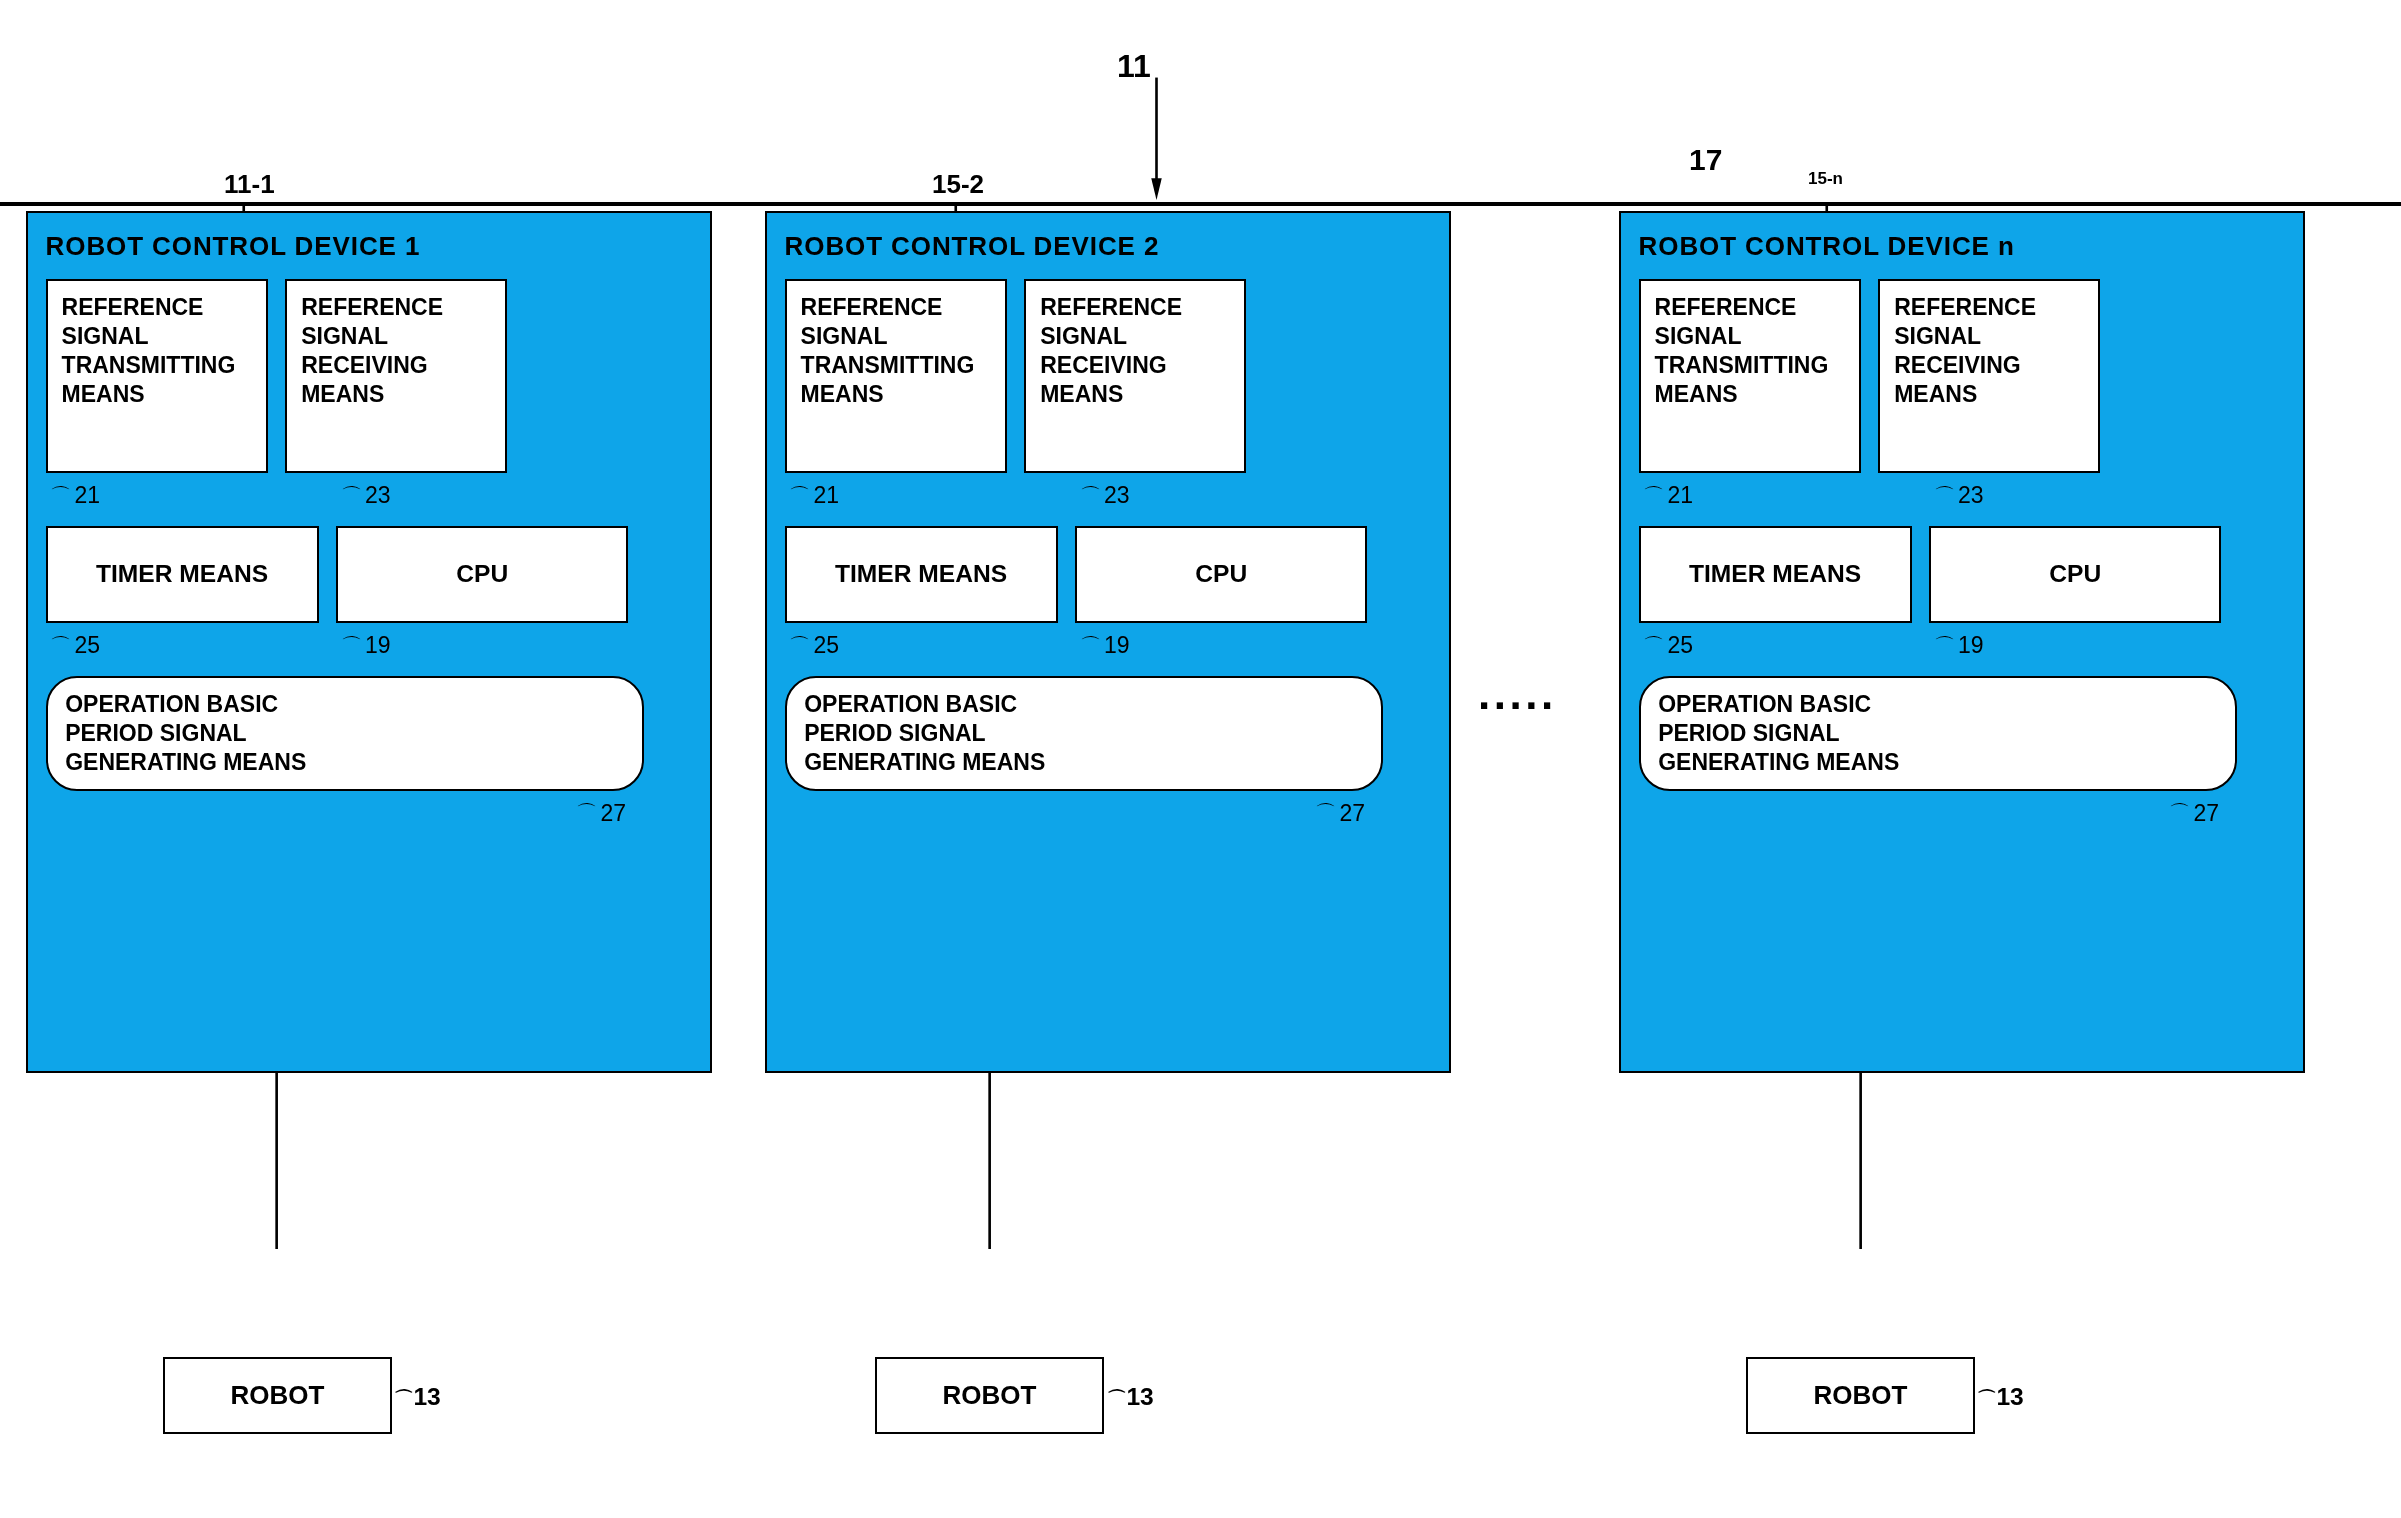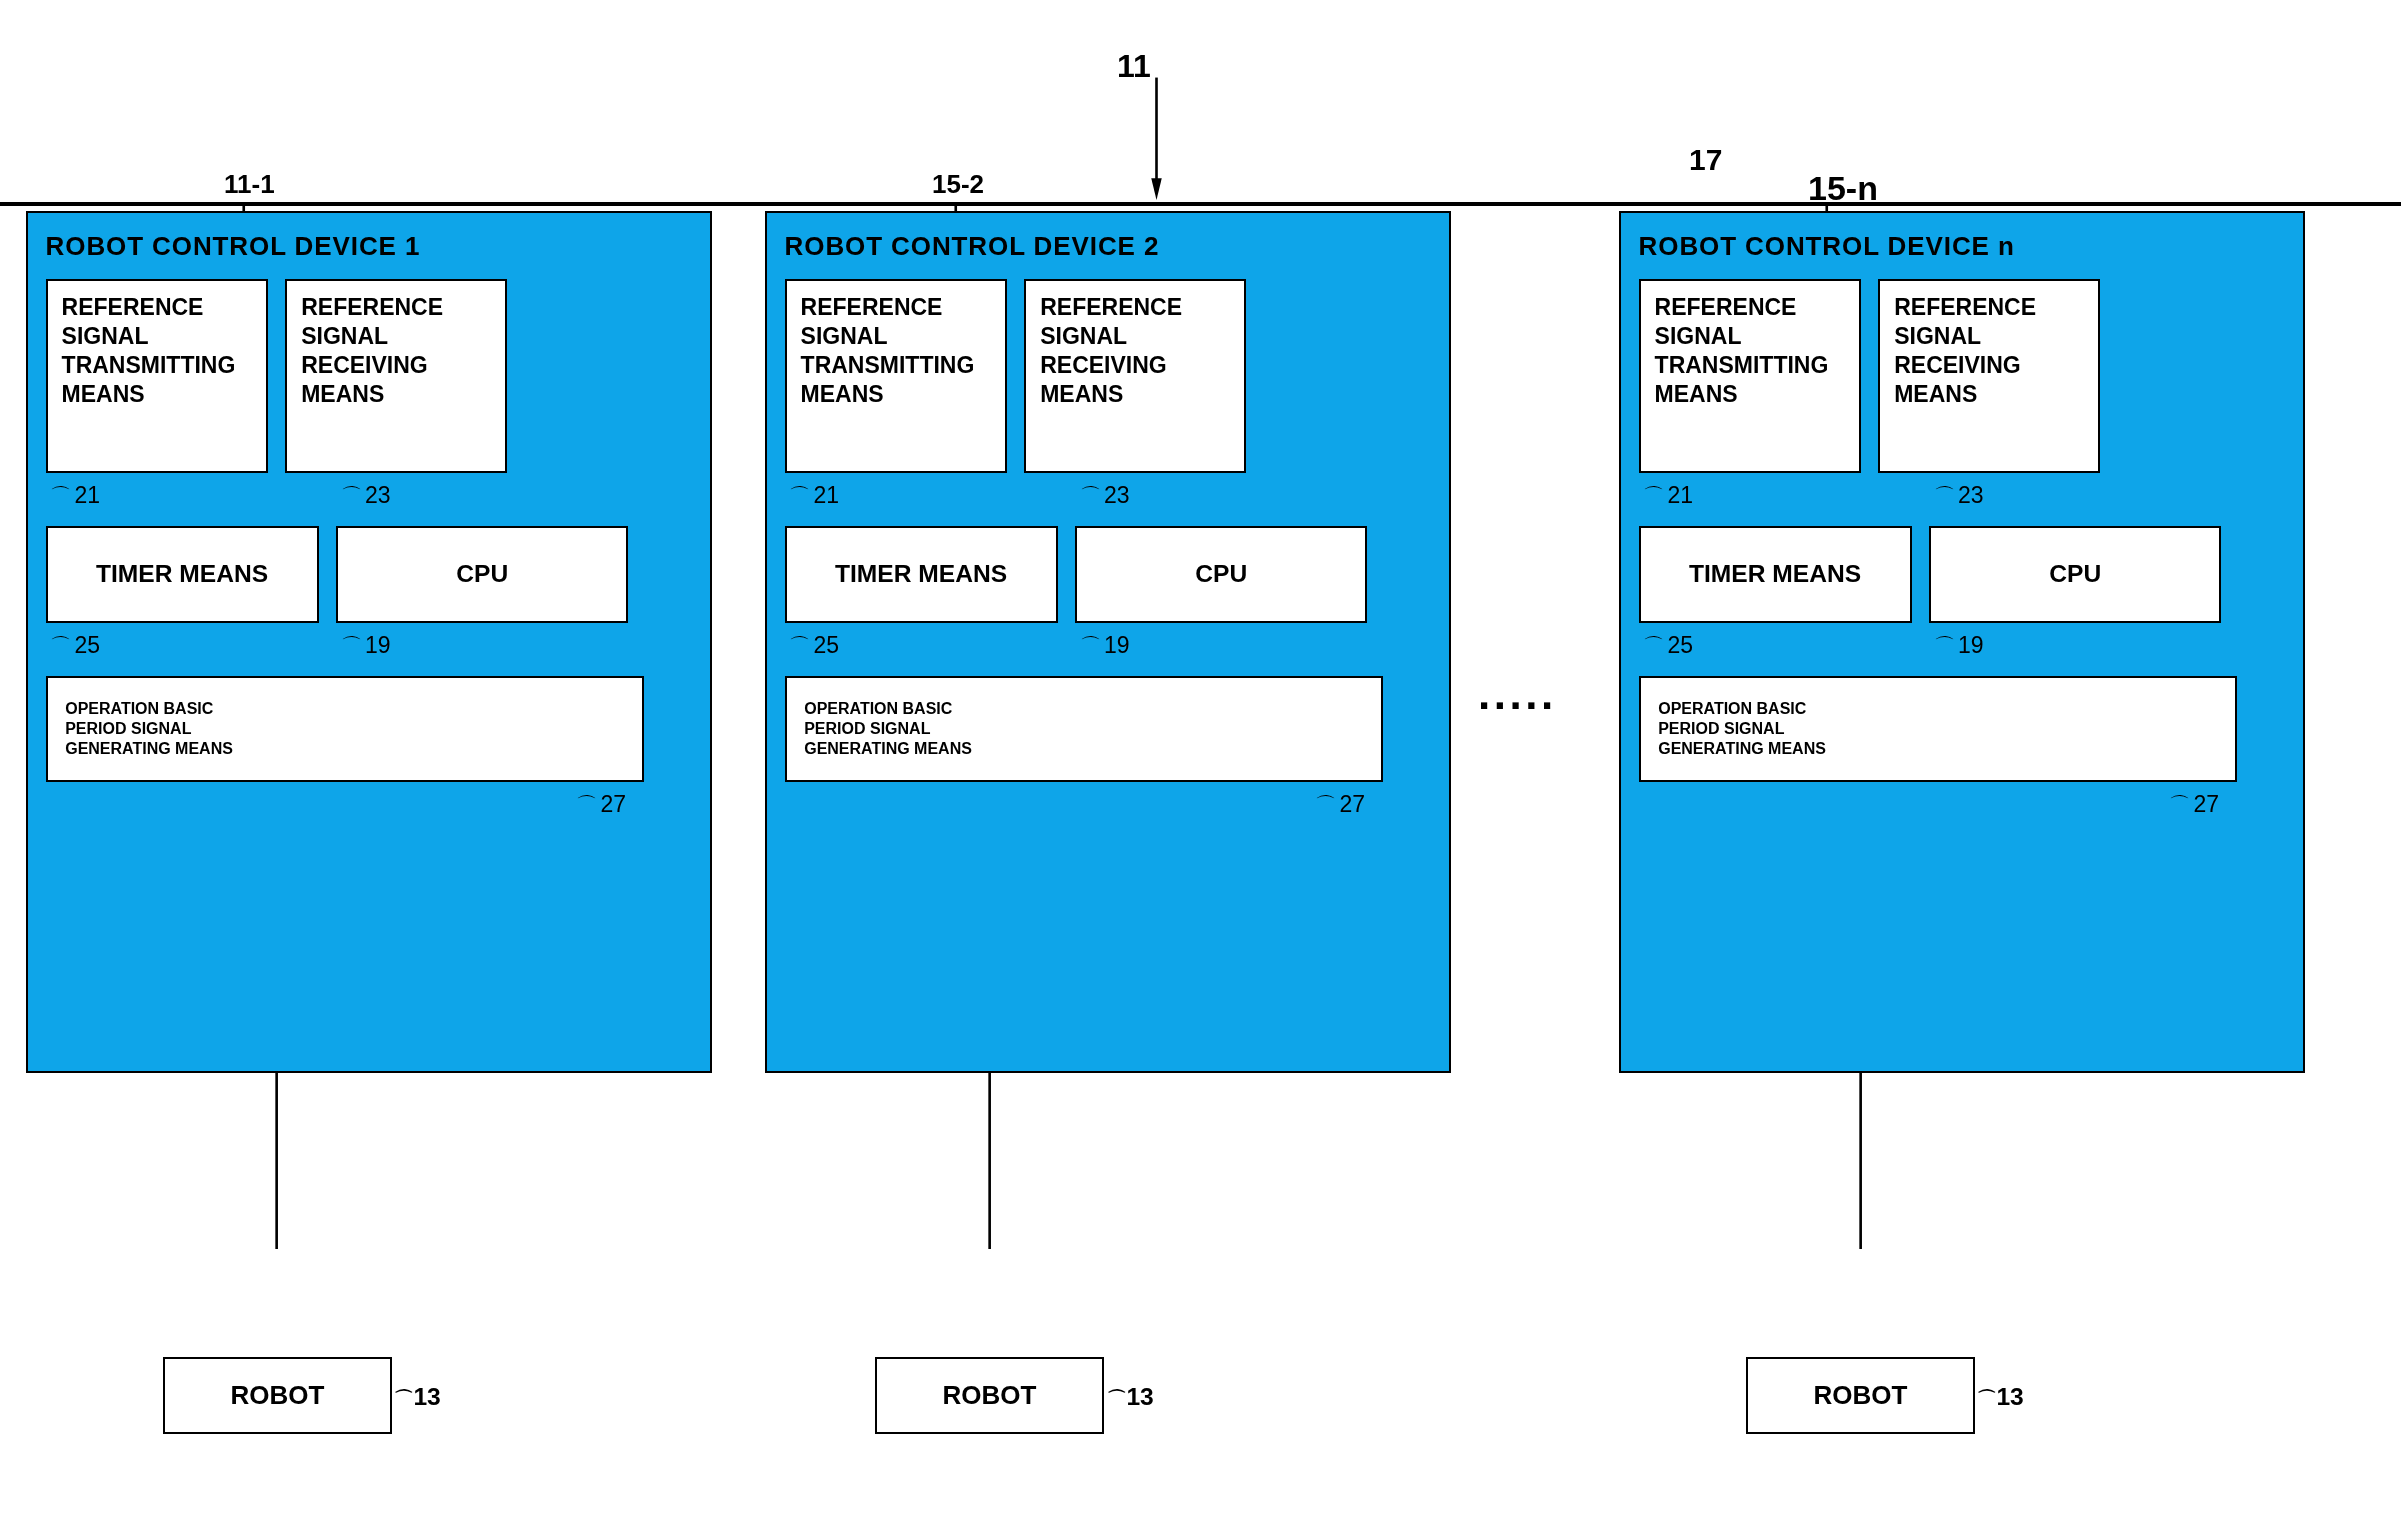--- a/index.html
+++ b/index.html
@@ -80,22 +80,23 @@
       display: flex;
       align-items: center;
       justify-content: center;
       font-size: 24.6px;
     }
     .inner-box-operation {
       width: 598px;
       min-height: 106px;
       display: flex;
       align-items: center;
-      font-size: 16px;
+      font-size: 23px;
       padding: 12.3px 17.6px;
+      border-radius: 31px;
     }
 
     
     .sublabel-row {
       display: flex;
       gap: 17.6px;
       margin-top: 1.8px;
       margin-bottom: 16px;
     }
     .sublabel {
@@ -255,21 +256,21 @@
 
   <div style="position:absolute;bottom:84px;left:875px;width:229px;height:77px;border:2.6px solid #000;display:flex;align-items:center;justify-content:center;font-size:26px;font-weight:bold;background:#fff;">
     <span>ROBOT</span>
   </div>
   <div style="position:absolute;bottom:106px;left:1107px;font-size:24.6px;font-weight:bold;">
     <span style="font-size:19.4px;transform:scaleX(-1);display:inline-block;">⌒</span><span>13</span>
   </div>
 
   <div style="position:absolute;top:669px;left:1478px;font-size:44px;font-weight:bold;letter-spacing:3.5px;">.....</div>
 
-  <div style="position:absolute;top:169px;left:1808px;font-size:34px;font-weight:bold;">15-n</div>
+  <div style="position:absolute;top:169px;left:1808px;font-size:17px;font-weight:bold;">15-n</div>
   <svg style="position:absolute;top:202px;left:1825px;" width="3.5" height="17.6" viewBox="0 0 4 20">
     <line x1="2" y1="0" x2="2" y2="20" stroke="#000" stroke-width="3"></line>
   </svg>
 
   <div class="device-box device-box-n">
     <div class="device-title">ROBOT CONTROL DEVICE n</div>
 
     <div class="inner-row">
       <div class="inner-box inner-box-ref">
         REFERENCE<br>SIGNAL<br>TRANSMITTING<br>MEANS

